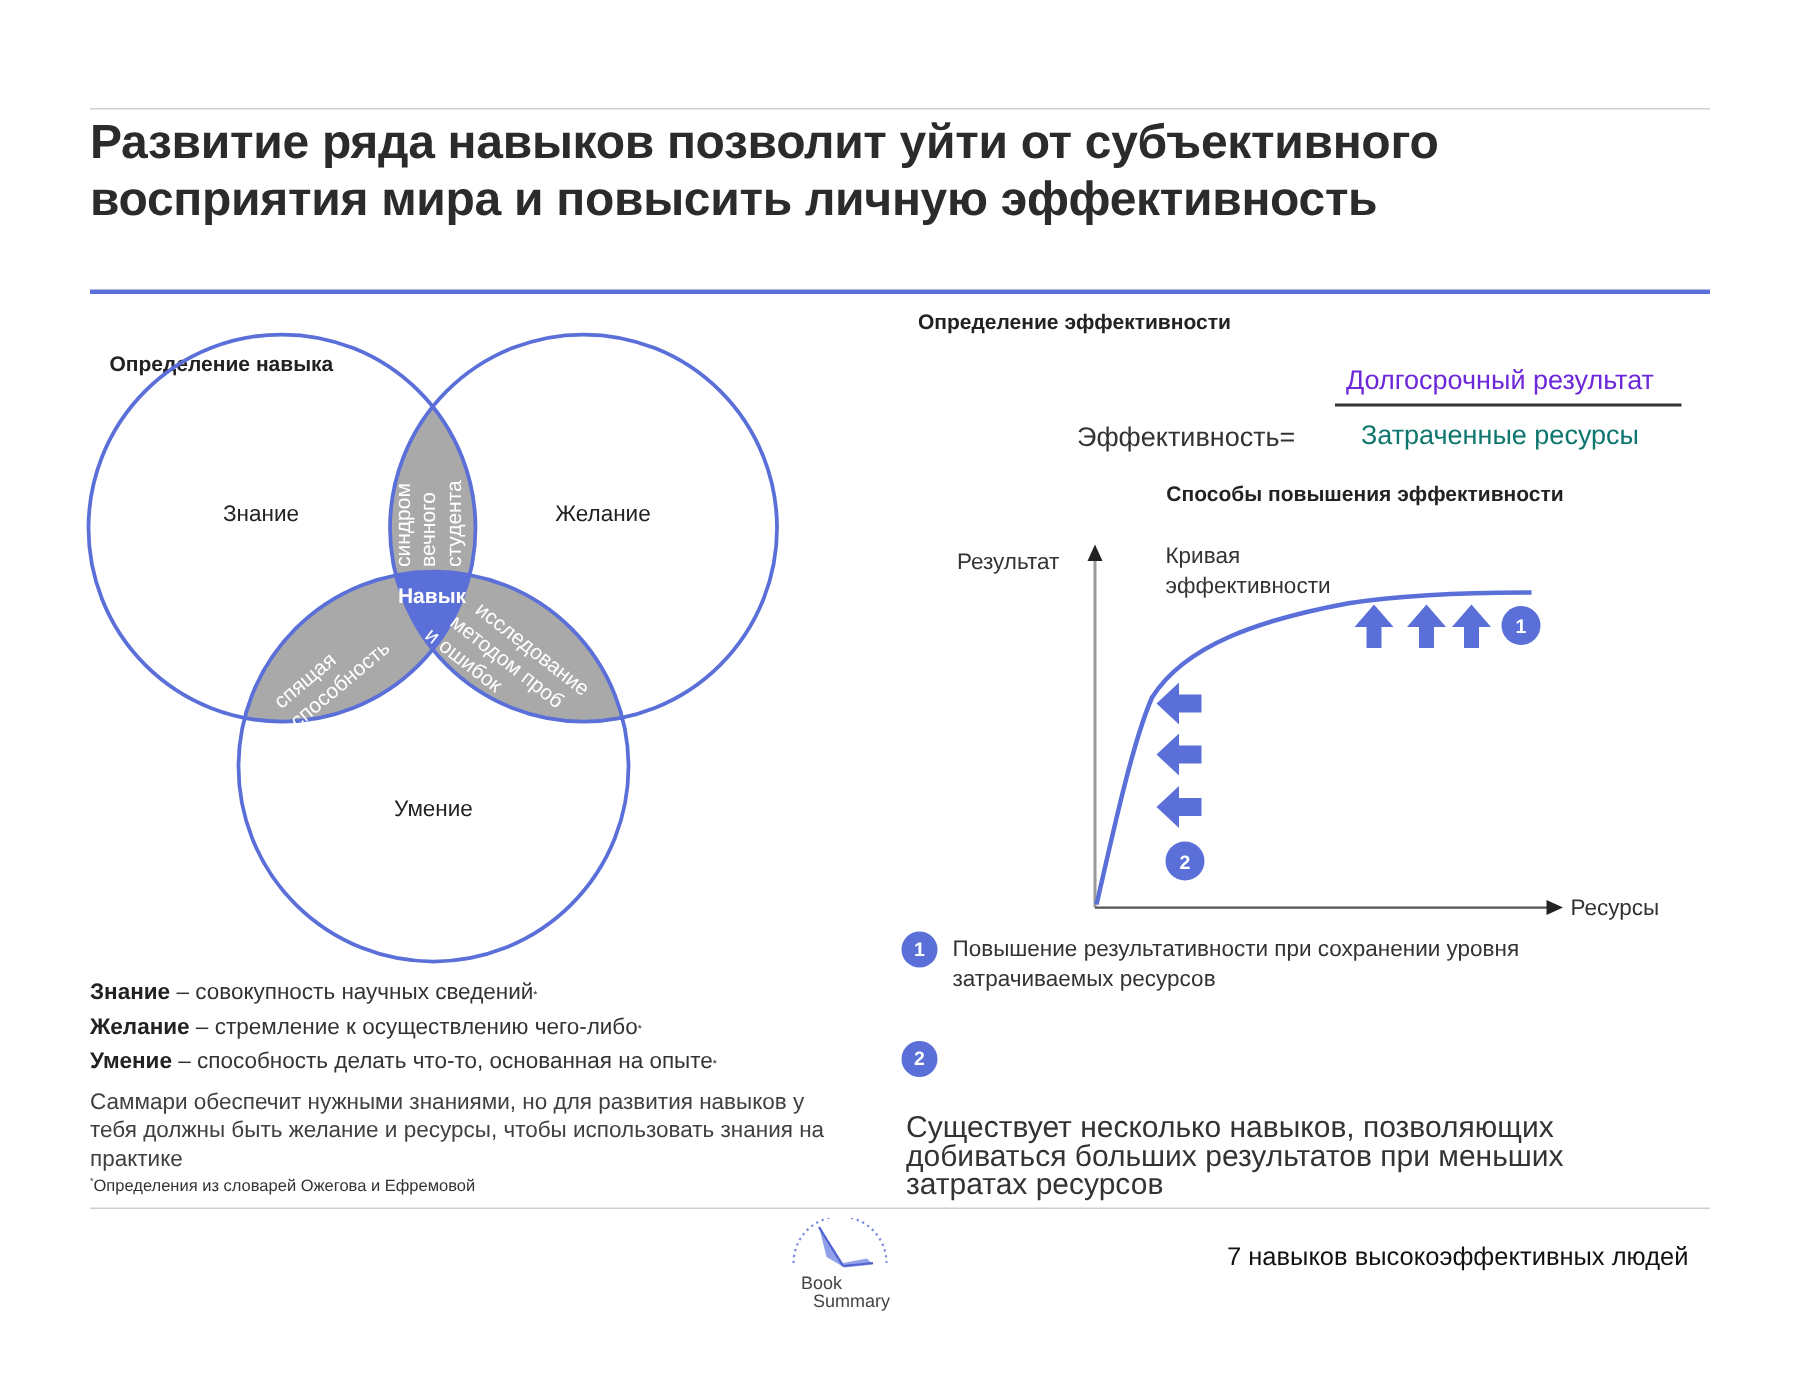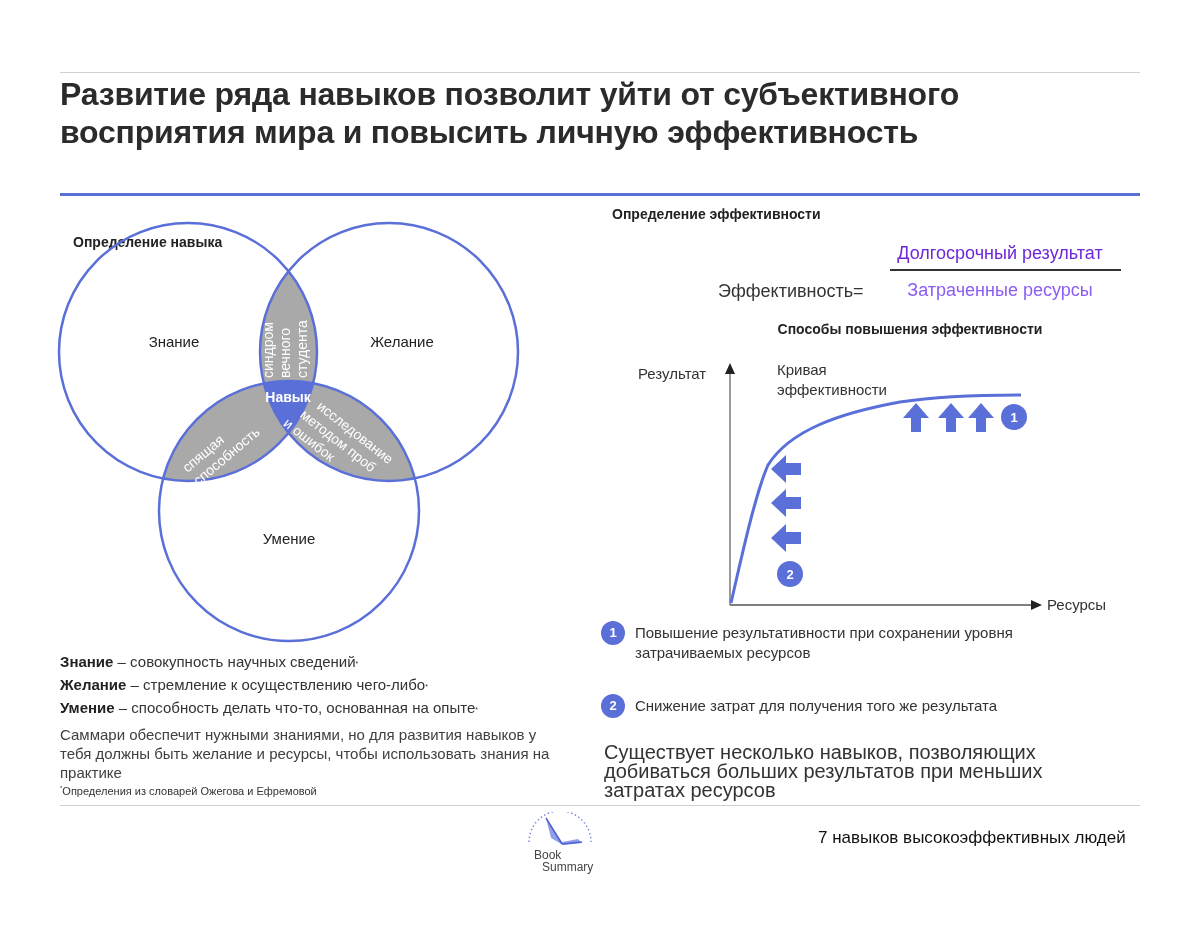--- a/index.html
+++ b/index.html
@@ -15,21 +15,21 @@
   .defs { left: 60px; top: 650px; width: 500px; font-size: 15px; line-height: 23px; color: #333; }
   .defs p { margin: 0; }
   .defs b { color: #222; }
   .defs sup { font-size: 7px; vertical-align: top; position: relative; top: 2px; }
   .summary { left: 60px; top: 725px; width: 500px; font-size: 15px; line-height: 19px; color: #404040; }
   .footnote { left: 60px; top: 785px; font-size: 11px; color: #333; }
   .footnote sup { font-size: 6px; vertical-align: top; }
   .formula-lhs { left: 718px; top: 262px; font-size: 18px; color: #333; margin-top: 19px; }
   .formula-num { left: 880px; top: 243px; width: 240px; text-align: center; font-size: 18px; color: #6d28d9; }
   .formula-bar { left: 890px; top: 269px; width: 231px; height: 2px; background: #333; }
-  .formula-den { left: 880px; top: 280px; width: 240px; text-align: center; font-size: 18px; color: #8b5cf6; }
+  .formula-den { left: 880px; top: 280px; width: 240px; text-align: center; font-size: 18px; color: #0f766e; }
   .ways-h { left: 600px; top: 321px; width: 620px; text-align: center; }
   .legend-item { left: 601px; font-size: 15px; color: #333; line-height: 20px; display: flex; }
   .badge { width: 24px; height: 24px; border-radius: 50%; background: #5a6fd8; color: #fff; font-size: 13px; font-weight: bold;
            display: flex; align-items: center; justify-content: center; flex: 0 0 24px; margin-right: 10px; margin-top: -2px; }
   .closing { left: 604px; top: 743px; width: 520px; font-size: 20px; line-height: 19px; color: #333; }
   .book-title { left: 818px; top: 828px; font-size: 17px; color: #111; }
 </style>
 </head>
 <body>
 
@@ -143,21 +143,20 @@
   <circle cx="190" cy="219" r="13" fill="#5a6fd8"></circle>
   <text x="190" y="224" text-anchor="middle" font-size="13" font-weight="bold" fill="#fff">2</text>
 </svg>
 
 <div class="abs legend-item" style="top:623px; width:440px;">
   <span class="badge">1</span>
   <span>Повышение результативности при сохранении уровня затрачиваемых ресурсов</span>
 </div>
 <div class="abs legend-item" style="top:696px; width:520px;">
   <span class="badge">2</span>
-  <span>Снижение затрат для получения того же результата</span>
 </div>
 
 <div class="abs closing">Существует несколько навыков, позволяющих добиваться больших результатов при меньших затратах ресурсов</div>
 
 <div class="abs bottom-rule"></div>
 
 <svg class="abs" style="left:515px; top:812px;" width="90" height="64">
   <path d="M14,30 A31,31 0 0 1 76,30" fill="none" stroke="#7b8be0" stroke-width="1.5" stroke-dasharray="1.5,2.5"></path>
   <polygon points="31,6 47,30 63,27 67,31 48,33 36,26" fill="#7f8fe6" opacity="0.85"></polygon>
   <line x1="31" y1="6" x2="47" y2="32" stroke="#4f63d0" stroke-width="1.5"></line>

